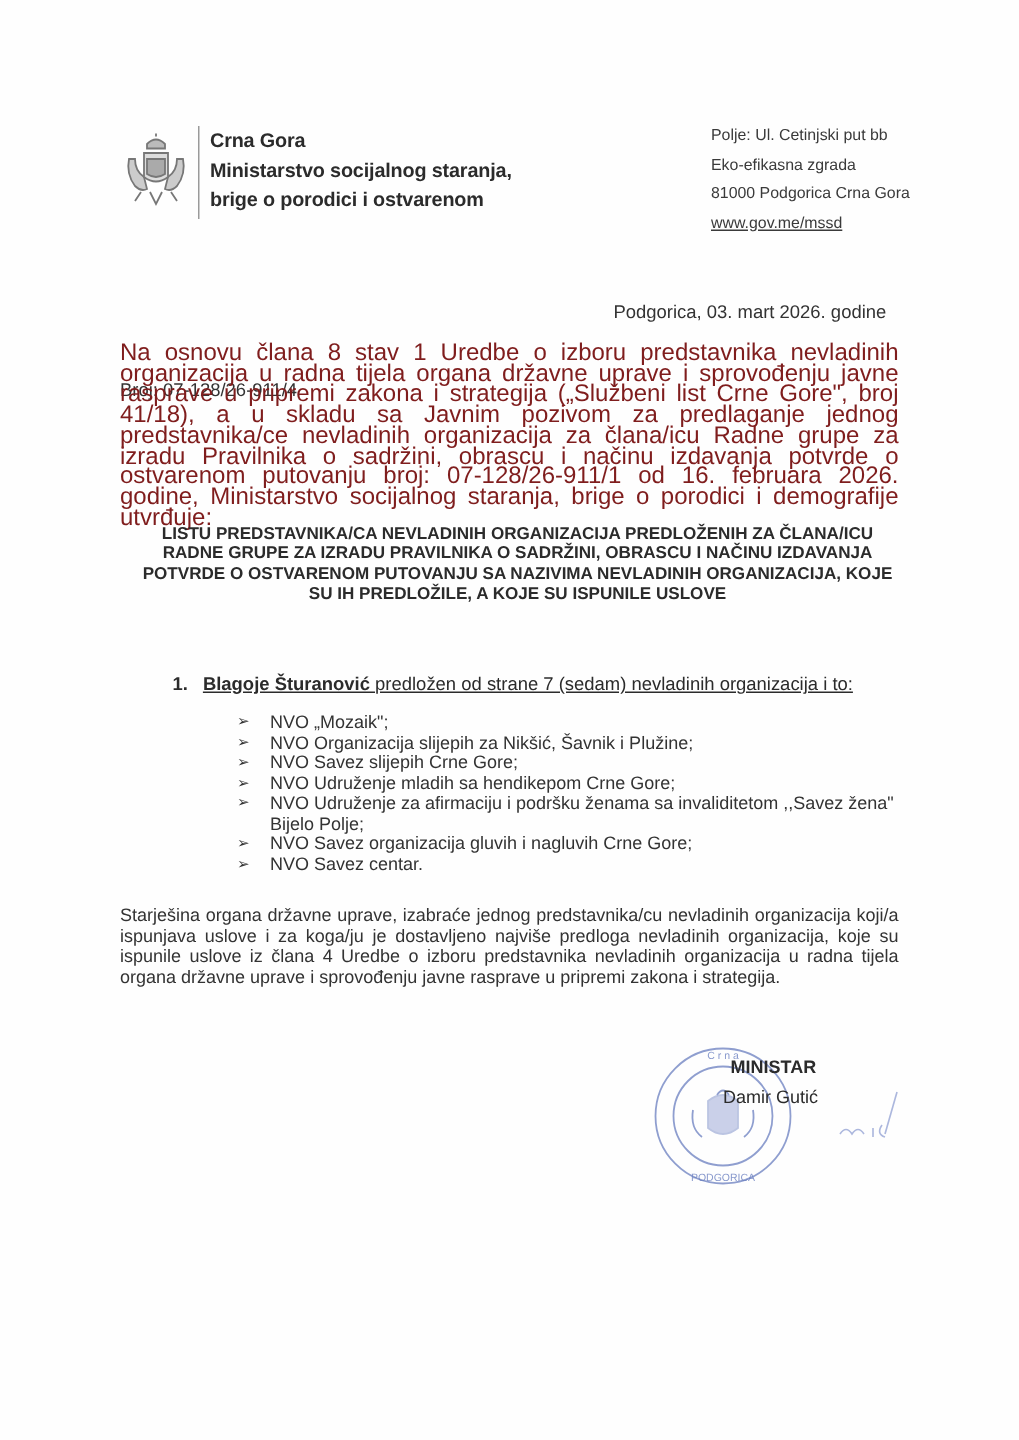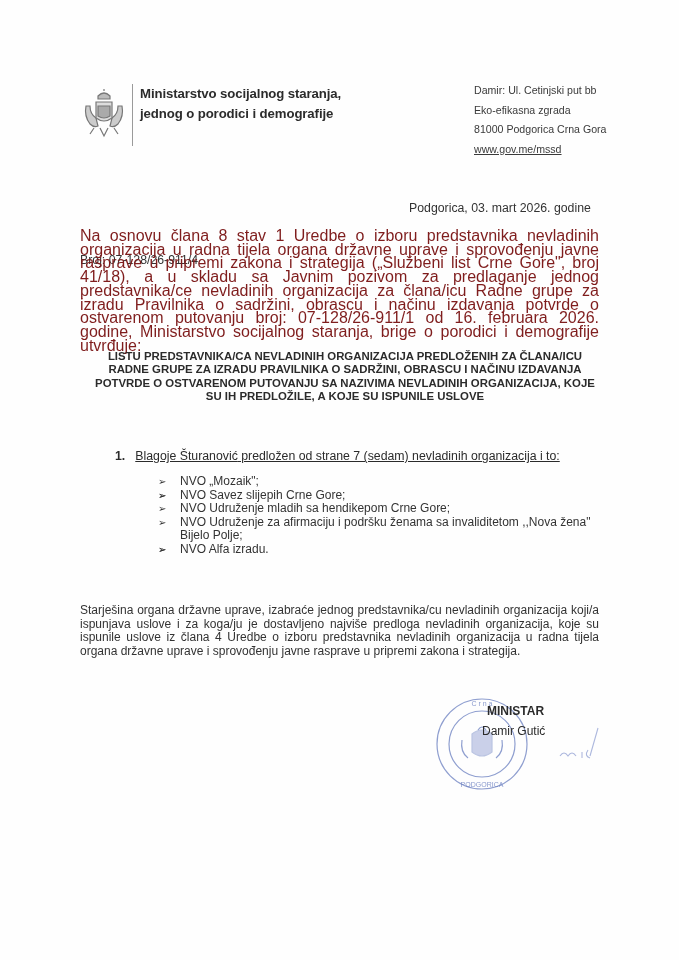--- a/index.html
+++ b/index.html
@@ -21,21 +21,21 @@
     
     .intro { position: absolute; left: 80px; top: 229px; width: 519px; font-size: 16px; line-height: 13.7px; text-align: justify; color: #7f1d1d; }
 
     
     .title { position: absolute; left: 92px; top: 350px; width: 506px; font-weight: bold; font-size: 11.4px; line-height: 13.4px; text-align: center; color: #2b2b2b; }
 
     
     .candidate { position: absolute; left: 115px; top: 449px; font-size: 12.3px; color: #2b2b2b; }
     .candidate .num { font-weight: bold; margin-right: 10px; }
     .candidate .ul { text-decoration: underline; margin-top: 12px; }
-    .candidate .name { font-weight: normal; text-decoration: underline; text-align: right; }
+    .candidate .name { font-weight: bold; text-decoration: underline; text-align: right; }
 
     .org-list { position: absolute; left: 158px; top: 475px; width: 440px; margin: 0; padding: 0; list-style: none; font-size: 12px; line-height: 13.5px; color: #333; }
     .org-list li { position: relative; padding-left: 22px; }
     .org-list .bullet { position: absolute; left: 0; top: 0; font-size: 10px; color: #333; }
 
     
     .closing { position: absolute; left: 80px; top: 604px; width: 519px; font-size: 12px; line-height: 13.7px; text-align: justify; color: #333; }
 
     
     .stamp { position: absolute; left: 434px; top: 696px; width: 96px; height: 96px; }
@@ -56,50 +56,51 @@
       <path d="M42 18 Q44 28 38 36 Q34 40 30 38 L32 30 Q38 26 38 18 Z" fill="#ccc"></path>
       <path d="M16 14 L32 14 L32 30 Q24 36 16 30 Z" fill="#ddd"></path>
       <path d="M18 18 L30 18 L30 28 Q24 32 18 28 Z" fill="#aaa"></path>
       <path d="M20 40 L24 48 L28 40"></path>
       <path d="M14 40 L10 46 M34 40 L38 46"></path>
     </g>
   </svg>
   <div class="header-divider"></div>
 
   <div class="org-block">
+    <div>Crna Gora</div>
     <div>Ministarstvo socijalnog staranja,</div>
-    <div>jednog o porodici i demografije</div>
+    <div>brige o porodici i ostvarenom</div>
   </div>
 
   <div class="address-block">
-    <div>Damir: Ul. Cetinjski put bb</div>
+    <div>Polje: Ul. Cetinjski put bb</div>
     <div>Eko-efikasna zgrada</div>
     <div>81000 Podgorica Crna Gora</div>
     <div class="link">www.gov.me/mssd</div>
   </div>
 
   <div class="ref-number">Broj:  07-128/26-911/4</div>
   <div class="ref-date">Podgorica, 03. mart 2026. godine</div>
 
   <div class="intro">Na osnovu člana 8 stav 1 Uredbe o izboru predstavnika nevladinih organizacija u radna tijela organa državne uprave i sprovođenju javne rasprave u pripremi zakona i strategija („Službeni list Crne Gore", broj 41/18), a u skladu sa Javnim pozivom za predlaganje jednog predstavnika/ce nevladinih organizacija za člana/icu  Radne grupe za izradu Pravilnika o sadržini, obrascu i načinu izdavanja potvrde o ostvarenom putovanju broj: 07-128/26-911/1 od 16. februara 2026. godine, Ministarstvo socijalnog staranja, brige o porodici i demografije utvrđuje:</div>
 
   <div class="title">LISTU PREDSTAVNIKA/CA NEVLADINIH ORGANIZACIJA PREDLOŽENIH ZA ČLANA/ICU RADNE GRUPE ZA IZRADU PRAVILNIKA O SADRŽINI, OBRASCU I NAČINU IZDAVANJA POTVRDE O OSTVARENOM  PUTOVANJU SA NAZIVIMA NEVLADINIH ORGANIZACIJA, KOJE SU IH PREDLOŽILE, A KOJE SU ISPUNILE USLOVE</div>
 
   <div class="candidate">
     <span class="num">1.</span><span class="name">Blagoje Šturanović</span><span class="ul"> predložen od strane 7 (sedam) nevladinih organizacija i to:</span>
   </div>
 
   <ul class="org-list">
     <li><span class="bullet">➢</span><span>NVO „Mozaik";</span></li>
-    <li><span class="bullet">➢</span></li>
+    <li><span class="bullet">➢</span><span>NVO Organizacija slijepih za Nikšić, Šavnik i Plužine;</span></li>
     <li><span class="bullet">➢</span><span>NVO Savez slijepih Crne Gore;</span></li>
     <li><span class="bullet">➢</span><span>NVO Udruženje mladih sa hendikepom Crne Gore;</span></li>
-    <li><span class="bullet">➢</span><span>NVO Udruženje za afirmaciju i podršku ženama sa invaliditetom ,,Nova žena" Bijelo Polje;</span></li>
-    <li><span class="bullet">➢</span></li>
-    <li><span class="bullet">➢</span><span>NVO Alfa izradu.</span></li>
+    <li><span class="bullet">➢</span><span>NVO Udruženje za afirmaciju i podršku ženama sa invaliditetom ,,Savez žena" Bijelo Polje;</span></li>
+    <li><span class="bullet">➢</span><span>NVO Savez organizacija gluvih i nagluvih Crne Gore;</span></li>
+    <li><span class="bullet">➢</span><span>NVO Savez centar.</span></li>
   </ul>
 
   <div class="closing">Starješina organa državne uprave, izabraće jednog predstavnika/cu nevladinih organizacija koji/a ispunjava uslove i za koga/ju je dostavljeno najviše predloga nevladinih organizacija, koje su ispunile uslove iz člana 4 Uredbe o izboru predstavnika nevladinih organizacija u radna tijela organa državne uprave i sprovođenju javne rasprave u pripremi zakona i strategija.</div>
 
   <svg class="stamp" viewBox="0 0 96 96">
     <g fill="none" stroke="#6a7fc0" stroke-width="1.2" opacity="0.75">
       <circle cx="48" cy="48" r="45"></circle>
       <circle cx="48" cy="48" r="33"></circle>
       <path d="M38 38 Q48 30 58 38 L58 56 Q48 64 38 56 Z" fill="#8a9ad0" opacity="0.6"></path>
       <path d="M28 44 Q26 56 34 62 M68 44 Q70 56 62 62"></path>

